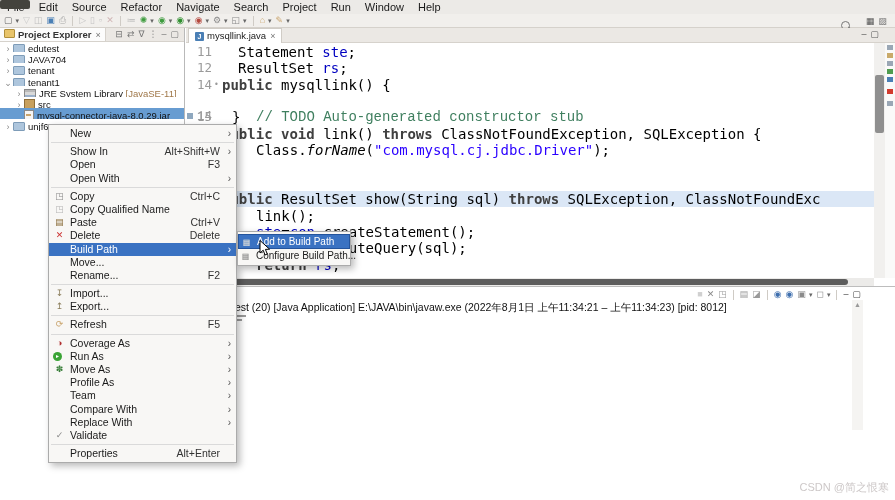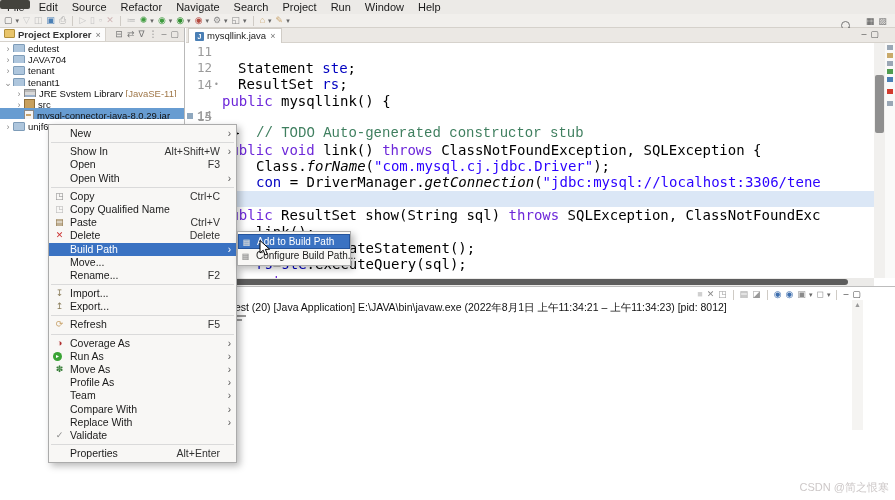--- a/index.html
+++ b/index.html
@@ -45,22 +45,22 @@
   .j-icon{display:inline-block;width:9px;height:9px;background:#4a7fb5;color:#fff;font-size:7px;line-height:9px;text-align:center;border-radius:1px;margin-right:3px;font-weight:bold;}
   .ed-winbtns{position:absolute;right:14px;top:1px;font-size:9px;color:#555;}
   .ed-winbtns span{margin:0 2px;}
   .code{position:absolute;left:0;top:15px;width:688px;height:235px;overflow:hidden;background:#fff;
         font-family:"DejaVu Sans Mono","Liberation Mono",monospace;font-size:14px;}
   .code-line{position:absolute;left:0;width:100%;height:16.35px;line-height:16.35px;white-space:pre;}
   .code-line.hl{background:#dbe7f6;}
   .ln{position:absolute;left:0;top:0;width:26px;text-align:right;color:#9a9a9a;font-size:12.5px;}
   .folddot{position:absolute;left:28px;top:0;color:#999;font-size:8px;}
   .gmark{position:absolute;left:1px;top:4px;width:6px;height:6px;background:#8fa8bf;}
-  .ctext{position:absolute;top:0;white-space:pre;margin-top:16px;}
-  .tok-k{color:#6d28d9;font-weight:normal;}
+  .ctext{position:absolute;top:0;white-space:pre;}
+  .tok-k{color:#404040;font-weight:bold;}
   .tok-f{color:#0000c0;}
   .tok-s{color:#2a00ff;}
   .tok-c{color:#3f7f5f;}
   .tok-m{font-style:italic;}
   .tok-p{color:#000;}
   .hscroll{position:absolute;left:0;top:250px;width:688px;height:8px;background:#ecebe9;}
   .hthumb{position:absolute;left:30px;top:1px;width:632px;height:6px;background:#5d5d5d;border-radius:3px;}
   .vscroll{position:absolute;left:688px;top:15px;width:11px;height:235px;background:#f1f0ee;}
   .vthumb{position:absolute;left:1px;top:32px;width:9px;height:58px;background:#8f8f8f;border-radius:2px;}
   .ruler{position:absolute;left:699px;top:15px;width:10px;height:235px;background:#fafaf9;}
@@ -131,21 +131,20 @@
       <div class="ed-winbtns" id="edwin"><span>‒</span><span>▢</span></div>
     </div>
     <div class="code" id="code">
         <div class="code-line" style="top: 1px;"><span class="ln">11</span><span class="ctext" style="left: 52px;"><span class="tok-p">Statement </span><span class="tok-f">ste</span><span class="tok-p">;</span></span></div>
         <div class="code-line" style="top: 17.35px;"><span class="ln">12</span><span class="ctext" style="left: 52px;"><span class="tok-p">ResultSet </span><span class="tok-f">rs</span><span class="tok-p">;</span></span></div>
         <div class="code-line" style="top: 33.7px;"><span class="ln">14</span><span class="folddot">•</span><span class="ctext" style="left: 36px;"><span class="tok-k">public</span><span class="tok-p"> mysqllink() {</span></span></div>
         <div class="code-line" style="top: 66px; font-family: Liberation Mono, monospace;"><span class="gmark"></span><span class="ln">14</span><span class="ctext" style="left: 70px;"><span class="tok-c">// TODO Auto-generated constructor stub</span></span></div>
         <div class="code-line" style="top: 66.4px;"><span class="ln">15</span><span class="ctext" style="left: 46px;"><span class="tok-p">}</span></span></div>
         <div class="code-line" style="top: 82.75px;"><span class="ln">16</span><span class="ctext" style="left: 36px;"><span class="tok-k">public void</span><span class="tok-p"> link() </span><span class="tok-k">throws</span><span class="tok-p"> ClassNotFoundException, SQLException {</span></span></div>
         <div class="code-line" style="top: 99.1px;"><span class="ln">17</span><span class="ctext" style="left: 70px;"><span class="tok-p">Class.</span><span class="tok-m tok-p">forName</span><span class="tok-p">(</span><span class="tok-s">"com.mysql.cj.jdbc.Driver"</span><span class="tok-p">);</span></span></div>
-        <div class="code-line" style="top: 115.45px;"><span class="ln">18</span><span class="ctext" style="left: 70px;"><span class="tok-f">con</span><span class="tok-p"> = DriverManager.</span><span class="tok-m tok-p">getConnection</span><span class="tok-p">(</span><span class="tok-s">"jdbc:mysql://localhost:3306/tene</span></span></div>
         <div class="code-line" style="top: 131.8px;"><span class="ln">19</span><span class="ctext" style="left: 36px;"><span class="tok-p">}</span></span></div>
         <div class="code-line hl" style="top: 148.15px;"><span class="ln">20</span><span class="ctext" style="left: 36px;"><span class="tok-k">public</span><span class="tok-p"> ResultSet show(String sql) </span><span class="tok-k">throws</span><span class="tok-p"> SQLException, ClassNotFoundExc</span></span></div>
         <div class="code-line" style="top: 164.5px;"><span class="ln">21</span><span class="ctext" style="left: 70px;"><span class="tok-p">link();</span></span></div>
         <div class="code-line" style="top: 180.85px;"><span class="ln">22</span><span class="ctext" style="left: 70px;"><span class="tok-f">ste</span><span class="tok-p">=</span><span class="tok-f">con</span><span class="tok-p">.createStatement();</span></span></div>
         <div class="code-line" style="top: 197.2px;"><span class="ln">23</span><span class="ctext" style="left: 70px;"><span class="tok-f">rs</span><span class="tok-p">=</span><span class="tok-f">ste</span><span class="tok-p">.executeQuery(sql);</span></span></div>
         <div class="code-line" style="top: 213.55px;"><span class="ln">24</span><span class="ctext" style="left: 70px;"><span class="tok-k">return</span><span class="tok-p"> </span><span class="tok-f">rs</span><span class="tok-p">;</span></span></div>
       </div>
     <div class="hscroll">
         <div class="hthumb"></div>
       </div>

